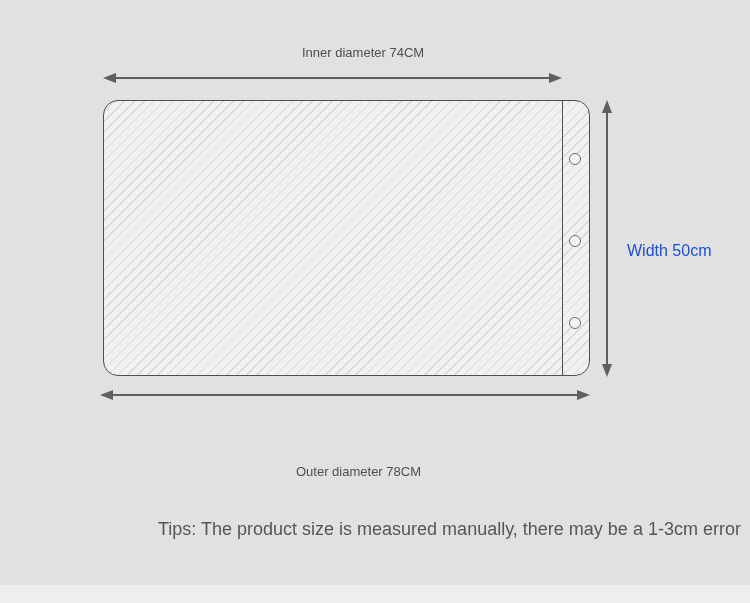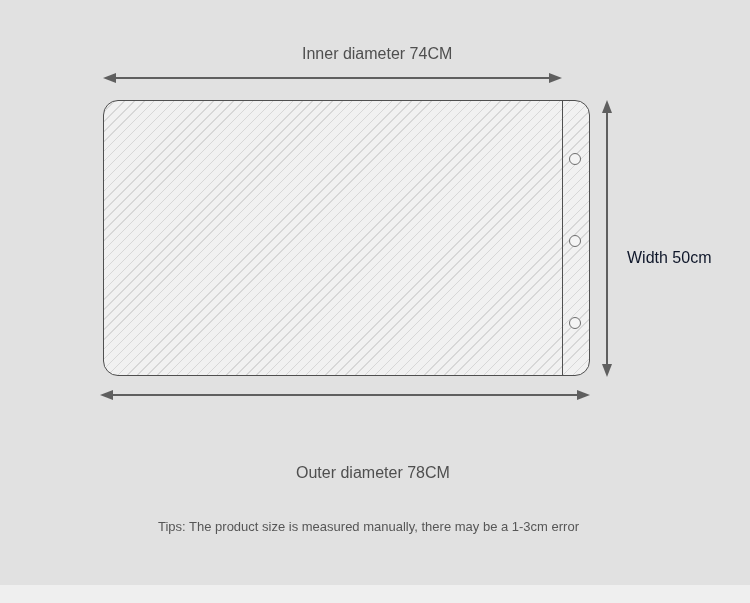--- a/index.html
+++ b/index.html
@@ -11,37 +11,37 @@
     position: relative;
     width: 750px;
     height: 603px;
     background: #e1e1e1;
     overflow: hidden;
   }
 
   
   .dim-label {
     position: absolute;
-    font-size: 16px;
+    font-size: 13px;
     color: #4f4f4f;
     white-space: nowrap;
   }
   .dim-label.inner { left: 302px; top: 45px; }
   .dim-label.outer { left: 296px; top: 425px; margin-top: 39px; }
   .width-label {
     position: absolute;
-    left: 627px; top: 249px;
+    left: 627px; top: 242px;
     font-size: 16px;
-    color: #0f172a;
+    color: #1d4ed8;
     white-space: nowrap;
   }
   .tips {
     position: absolute;
     left: 158px; top: 519px;
-    font-size: 13px;
+    font-size: 18px;
     color: #565656;
     white-space: nowrap;
   }
 
   
   .h-arrow {
     position: absolute;
     height: 10px;
     display: flex;
     align-items: center;

